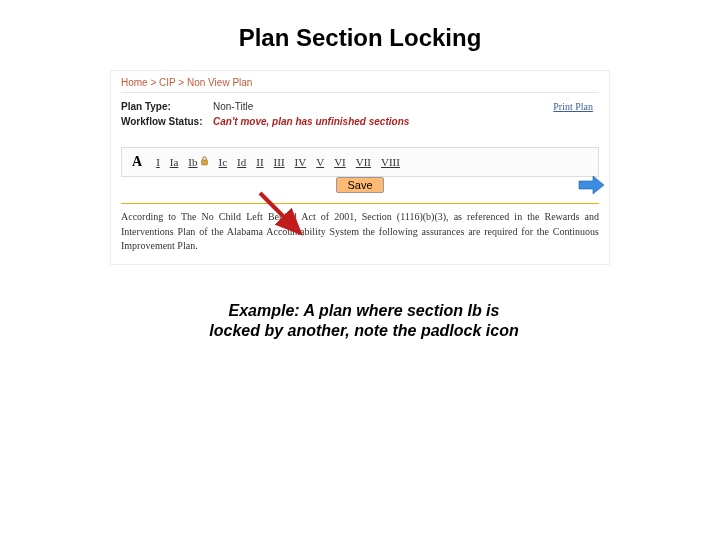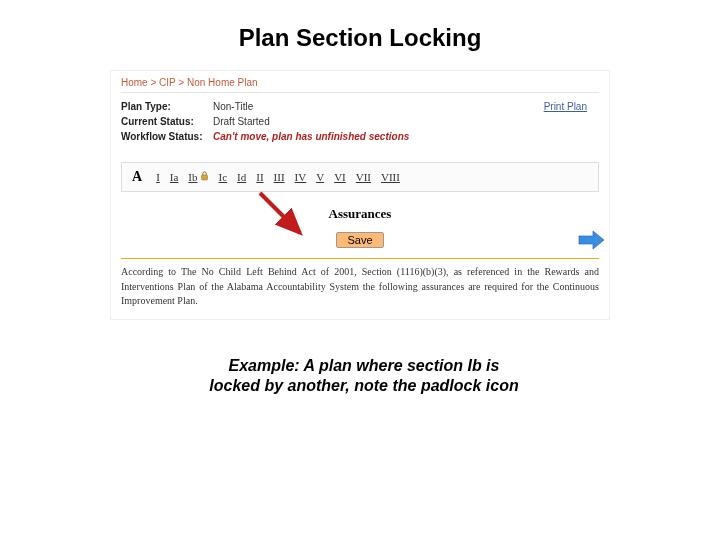--- a/index.html
+++ b/index.html
@@ -40,26 +40,27 @@
     margin-top: 6px;
     position: relative;
   }
   .meta-row { display: table-row; }
   .meta-label, .meta-value { display: table-cell; padding: 2px 4px 2px 0; vertical-align: top; }
   .meta-label { font-weight: bold; width: 92px; color:#222; }
   .meta-value { color:#333; }
   .meta-link { color:#3b5f9e; text-decoration: underline; cursor:pointer; }
   .print-link {
     position:absolute;
-    right: 12px;
+    right: 6px;
     top: 2px;
     color:#3b5f9e;
     text-decoration: underline;
     font-size:10px;
     cursor:pointer;
+    font-family:Liberation Serif, serif;
   }
   .workflow-status { color:#b02222; font-style: italic; font-weight: bold; }
   .section-bar {
     border: 1px solid #ddd;
     background: #fbfbfb;
     margin: 18px 0 0 0;
     padding: 6px 6px;
     display:flex;
     align-items:center;
     gap: 10px;
@@ -137,33 +138,29 @@
 </head>
 <body>
 
 <div class="page-title">Plan Section Locking</div>
 
 <div class="screenshot">
 
   <div class="breadcrumb">
     <a>Home</a> &gt;
     <a>CIP</a> &gt;
-    <span>Non Home Plan</span>
+    <span>Non View Plan</span>
   </div>
 
   <div class="meta-table">
     <span class="print-link">Print Plan</span>
 
     <div class="meta-row">
       <div class="meta-label">Plan Type:</div>
       <div class="meta-value">Non-Title</div>
-    </div>
-    <div class="meta-row">
-      <div class="meta-label">Current Status:</div>
-      <div class="meta-value">Draft Started</div>
     </div>
     <div class="meta-row">
       <div class="meta-label">Workflow Status:</div>
       <div class="meta-value workflow-status">Can't move, plan has unfinished sections</div>
     </div>
   </div>
 
   <svg class="callout-arrow" width="60" height="56">
     <defs>
       <marker id="ah" markerWidth="8" markerHeight="8" refX="6" refY="3" orient="auto">
@@ -211,21 +208,20 @@
         <span>VI</span>
       </span>
       <span class="section-tab">
         <span>VII</span>
       </span>
       <span class="section-tab">
         <span>VIII</span>
       </span>
     </div>
 
-  <div class="assurances-title">Assurances</div>
 
   <div class="save-row">
     <button class="save-btn">Save</button>
     <span class="next-arrow">
       <svg width="28" height="20">
         <path d="M2 6 L16 6 L16 1 L27 10 L16 19 L16 14 L2 14 Z" fill="#3a8de0" stroke="#1c5da8" stroke-width="0.6"></path>
       </svg>
     </span>
   </div>
 

